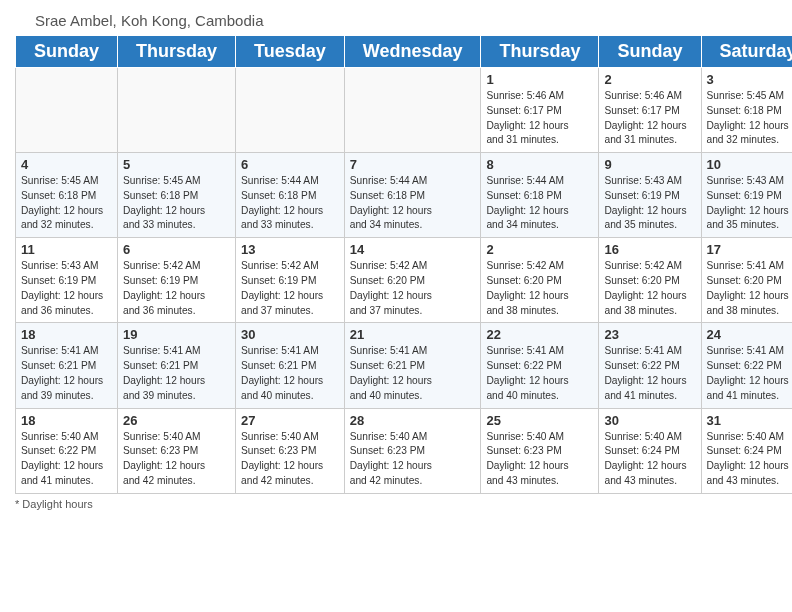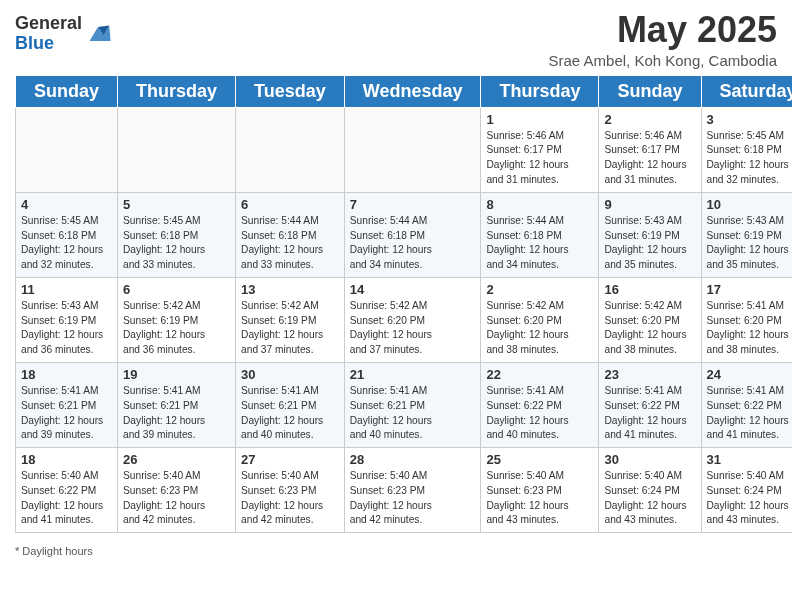--- a/index.html
+++ b/index.html
@@ -98,43 +98,30 @@
       margin-bottom: 2px;
     }
     .day-info {
       font-size: 10.2px;
       color: #333;
       line-height: 1.45;
     }
     .footer-note {
       font-size: 11px;
       color: #555;
-      margin-top: 12px;
+      margin-top: 4px;
       text-align: left;
     }
   </style>
 </head>
 <body>
 
 <div class="container">
   <div class="header-row">
-    <div class="logo">
-      <div style="display:flex;align-items:center;">
-        <div class="logo-text">
-          <span class="logo-general">General</span>
-          <span class="logo-blue">Blue</span>
-        </div>
-        <svg class="logo-bird" viewBox="0 0 40 40" xmlns="http://www.w3.org/2000/svg">
-          <polygon points="8,30 20,10 28,22 36,8 38,30" fill="#2a7abf" opacity="0.85"></polygon>
-          <polygon points="20,10 28,22 36,8" fill="#1a5a9a"></polygon>
-        </svg>
-      </div>
-    </div>
     <div class="title-block">
-      <div class="month-title">May 2025</div>
       <div class="location">Srae Ambel, Koh Kong, Cambodia</div>
     </div>
   </div>
 
   <table class="calendar">
     <thead>
       <tr>
       <th>Sunday</th>
           <th>Thursday</th>
           <th>Tuesday</th>

